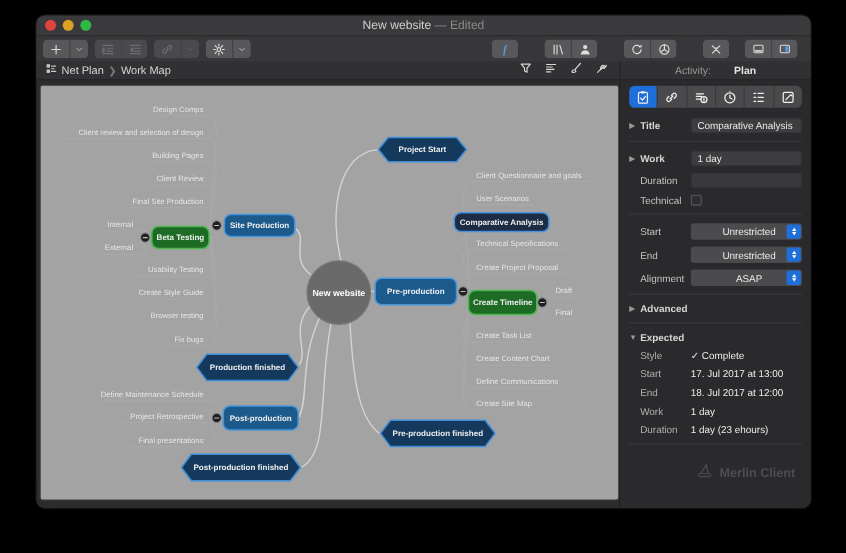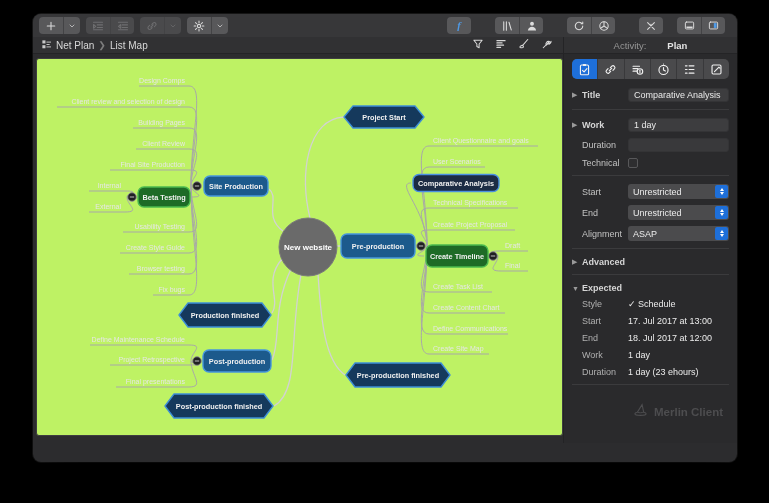--- a/index.html
+++ b/index.html
@@ -35,41 +35,41 @@
   #crumb { display:flex; align-items:center; gap:4px; font-size:10px; color:#d8d8d8; }
   #crumb .sep { color:#7d7d7d; font-size:9px; }
   #view-tools { position:absolute; right:10px; display:flex; gap:11px; align-items:center; }
   #activity-header { width:174px; display:flex; align-items:center; justify-content:center;
                      font-size:9.5px; color:#969696; border-left:1px solid #242426; }
   #activity-header b { color:#e4e4e4; margin-left:21px; font-weight:700; }
   
   #content { position:relative; height:389px; display:flex; }
   #canvas-wrap { width:530px; position:relative; }
   #canvas { position:absolute; left:3px; top:4px; width:527px; height:378px;
-            background:#bef264; border:1px solid #3e3e40; border-radius:3px; }
+            background:#a3a3a3; border:1px solid #3e3e40; border-radius:3px; }
   #mindmap { position:absolute; left:0; top:0; }
   
   #sidebar { width:174px; background:#2a2a2c; border-left:1px solid #232325;
              position:relative; padding:5px 8px 0 8px; }
   #tabbar { display:flex; height:20px; background:#4a4a4c; border-radius:5px;
             overflow:hidden; margin-bottom:9px; }
   .tab { flex:1; display:flex; align-items:center; justify-content:center; }
   .tab + .tab { border-left:1px solid #39393b; }
   .tab.sel { background:#1e6fd9; }
   .row { display:flex; align-items:center; margin-bottom:6px; position:relative; }
   .disc { width:10px; font-size:7px; color:#9a9a9a; flex:none; }
   .flabel { width:46px; font-size:9px; color:#c2c2c2; flex:none; }
   .flabel.b { font-weight:700; color:#d5d5d5; }
   .field { flex:1; height:14px; background:#3d3d3f; border:1px solid #343436;
            border-radius:3px; color:#e9e9e9; font-size:9px; padding:0 5px;
            font-family:"Liberation Sans",sans-serif; width:100%; }
   .field.empty { background:#39393b; }
   .popup { flex:1; height:15px; background:#4b4b4d; border-radius:3px; display:flex;
            align-items:center; position:relative; color:#ececec; font-size:9px;
-           padding-left:5px; }
+           padding-left:5px;justify-content:center; }
   .stepper { position:absolute; right:1px; top:1px; bottom:1px; width:13px;
              background:#1e6fd9; border-radius:2px; display:flex; flex-direction:column;
              align-items:center; justify-content:center; gap:1px; }
   .stepper i { width:0; height:0; border-left:2.5px solid transparent;
                border-right:2.5px solid transparent; display:block; }
   .stepper .up { border-bottom:3px solid #fff; }
   .stepper .dn { border-top:3px solid #fff; }
   .checkbox { width:10px; height:10px; background:#2e2e30; border:1px solid #58585a;
               border-radius:2px; }
   .divider { height:1px; background:#3b3b3d; margin:7px 0 8px 0; }
@@ -77,20 +77,30 @@
   .exp-label { width:56px; font-size:9px; color:#b0b0b0; padding-left:10px; flex:none;}
   .exp-value { font-size:9px; color:#ececec; }
   #logo { position:absolute; right:14px; bottom:22px; display:flex; align-items:center;
           gap:5px; color:#4d4d4f; font-weight:700; font-size:11.5px; }
 </style>
 </head>
 <body>
 
 <div id="window">
 
+  <div id="titlebar">
+    <div class="traffic">
+      <span class="tl" id="tl-close" style="background: rgb(224, 68, 62);"></span>
+      <span class="tl" id="tl-min" style="background: rgb(223, 161, 35);"></span>
+      <span class="tl" id="tl-max" style="background: rgb(47, 184, 69);"></span>
+    </div>
+    <div id="win-title">
+      <span>New website</span><span class="edited"> — Edited</span>
+    </div>
+  </div>
 
   <div id="toolbar">
     <span id="tb-left" style="display:flex">
         <span class="tb-group">
           <span class="tb-btn">
             <svg width="12" height="12" viewBox="0 0 16 16" fill="none" stroke="#dcdcdc" stroke-width="1.4" stroke-linecap="round" stroke-linejoin="round">
               <path d="M8 3v10M3 8h10"></path>
             </svg>
           </span>
           <span class="tb-btn narrow">
@@ -204,21 +214,21 @@
   <div id="pathrow">
     <div id="pathbar">
       <div id="crumb">
         <span id="crumb-icon"><svg width="11" height="11" viewBox="0 0 16 16" fill="none" stroke="#c8c8c8" stroke-width="1.4" stroke-linecap="round" stroke-linejoin="round">
               <rect x="2" y="2" width="4.5" height="4.5" fill="#c8c8c8" stroke="none"></rect>
               <rect x="2" y="9" width="4.5" height="4.5" fill="#c8c8c8" stroke="none"></rect>
               <path d="M8.5 4.5H14M8.5 11.5H14M8.5 8H12"></path>
             </svg></span>
         <span>Net Plan</span>
         <span class="sep">❯</span>
-        <span>List Map</span>
+        <span>Work Map</span>
       </div>
       <div id="view-tools">
           <span><svg width="12" height="12" viewBox="0 0 16 16" fill="none" stroke="#d8d8d8" stroke-width="1.4" stroke-linecap="round" stroke-linejoin="round">
               <path d="M2.5 3h11L9.5 8v5l-3-1.6V8z"></path>
             </svg></span>
           <span><svg width="12" height="12" viewBox="0 0 16 16" fill="none" stroke="#d8d8d8" stroke-width="1.4" stroke-linecap="round" stroke-linejoin="round">
               <path d="M2.5 3.5h11M2.5 6.5h7M2.5 9.5h9M2.5 12.5h5"></path>
             </svg></span>
           <span><svg width="12" height="12" viewBox="0 0 16 16" fill="none" stroke="#d8d8d8" stroke-width="1.4" stroke-linecap="round" stroke-linejoin="round">
               <path d="M13 2L6.5 9.5M6.5 9.5l-2.3.7a2 2 0 00-1.4 2.5c1.5.4 3.7.6 4.5-.7z"></path>
@@ -489,21 +499,21 @@
         <span class="flabel b" style="width:auto">Advanced</span>
       </div>
       <div class="divider"></div>
       <div class="row">
         <span class="disc">▼</span>
         <span class="flabel b" style="width:auto">Expected</span>
       </div>
       <div id="expected-rows">
           <div class="exp-row">
             <span class="exp-label">Style</span>
-            <span class="exp-value">✓ Schedule</span>
+            <span class="exp-value">✓ Complete</span>
           </div>
           <div class="exp-row">
             <span class="exp-label">Start</span>
             <span class="exp-value">17. Jul 2017 at 13:00</span>
           </div>
           <div class="exp-row">
             <span class="exp-label">End</span>
             <span class="exp-value">18. Jul 2017 at 12:00</span>
           </div>
           <div class="exp-row">

